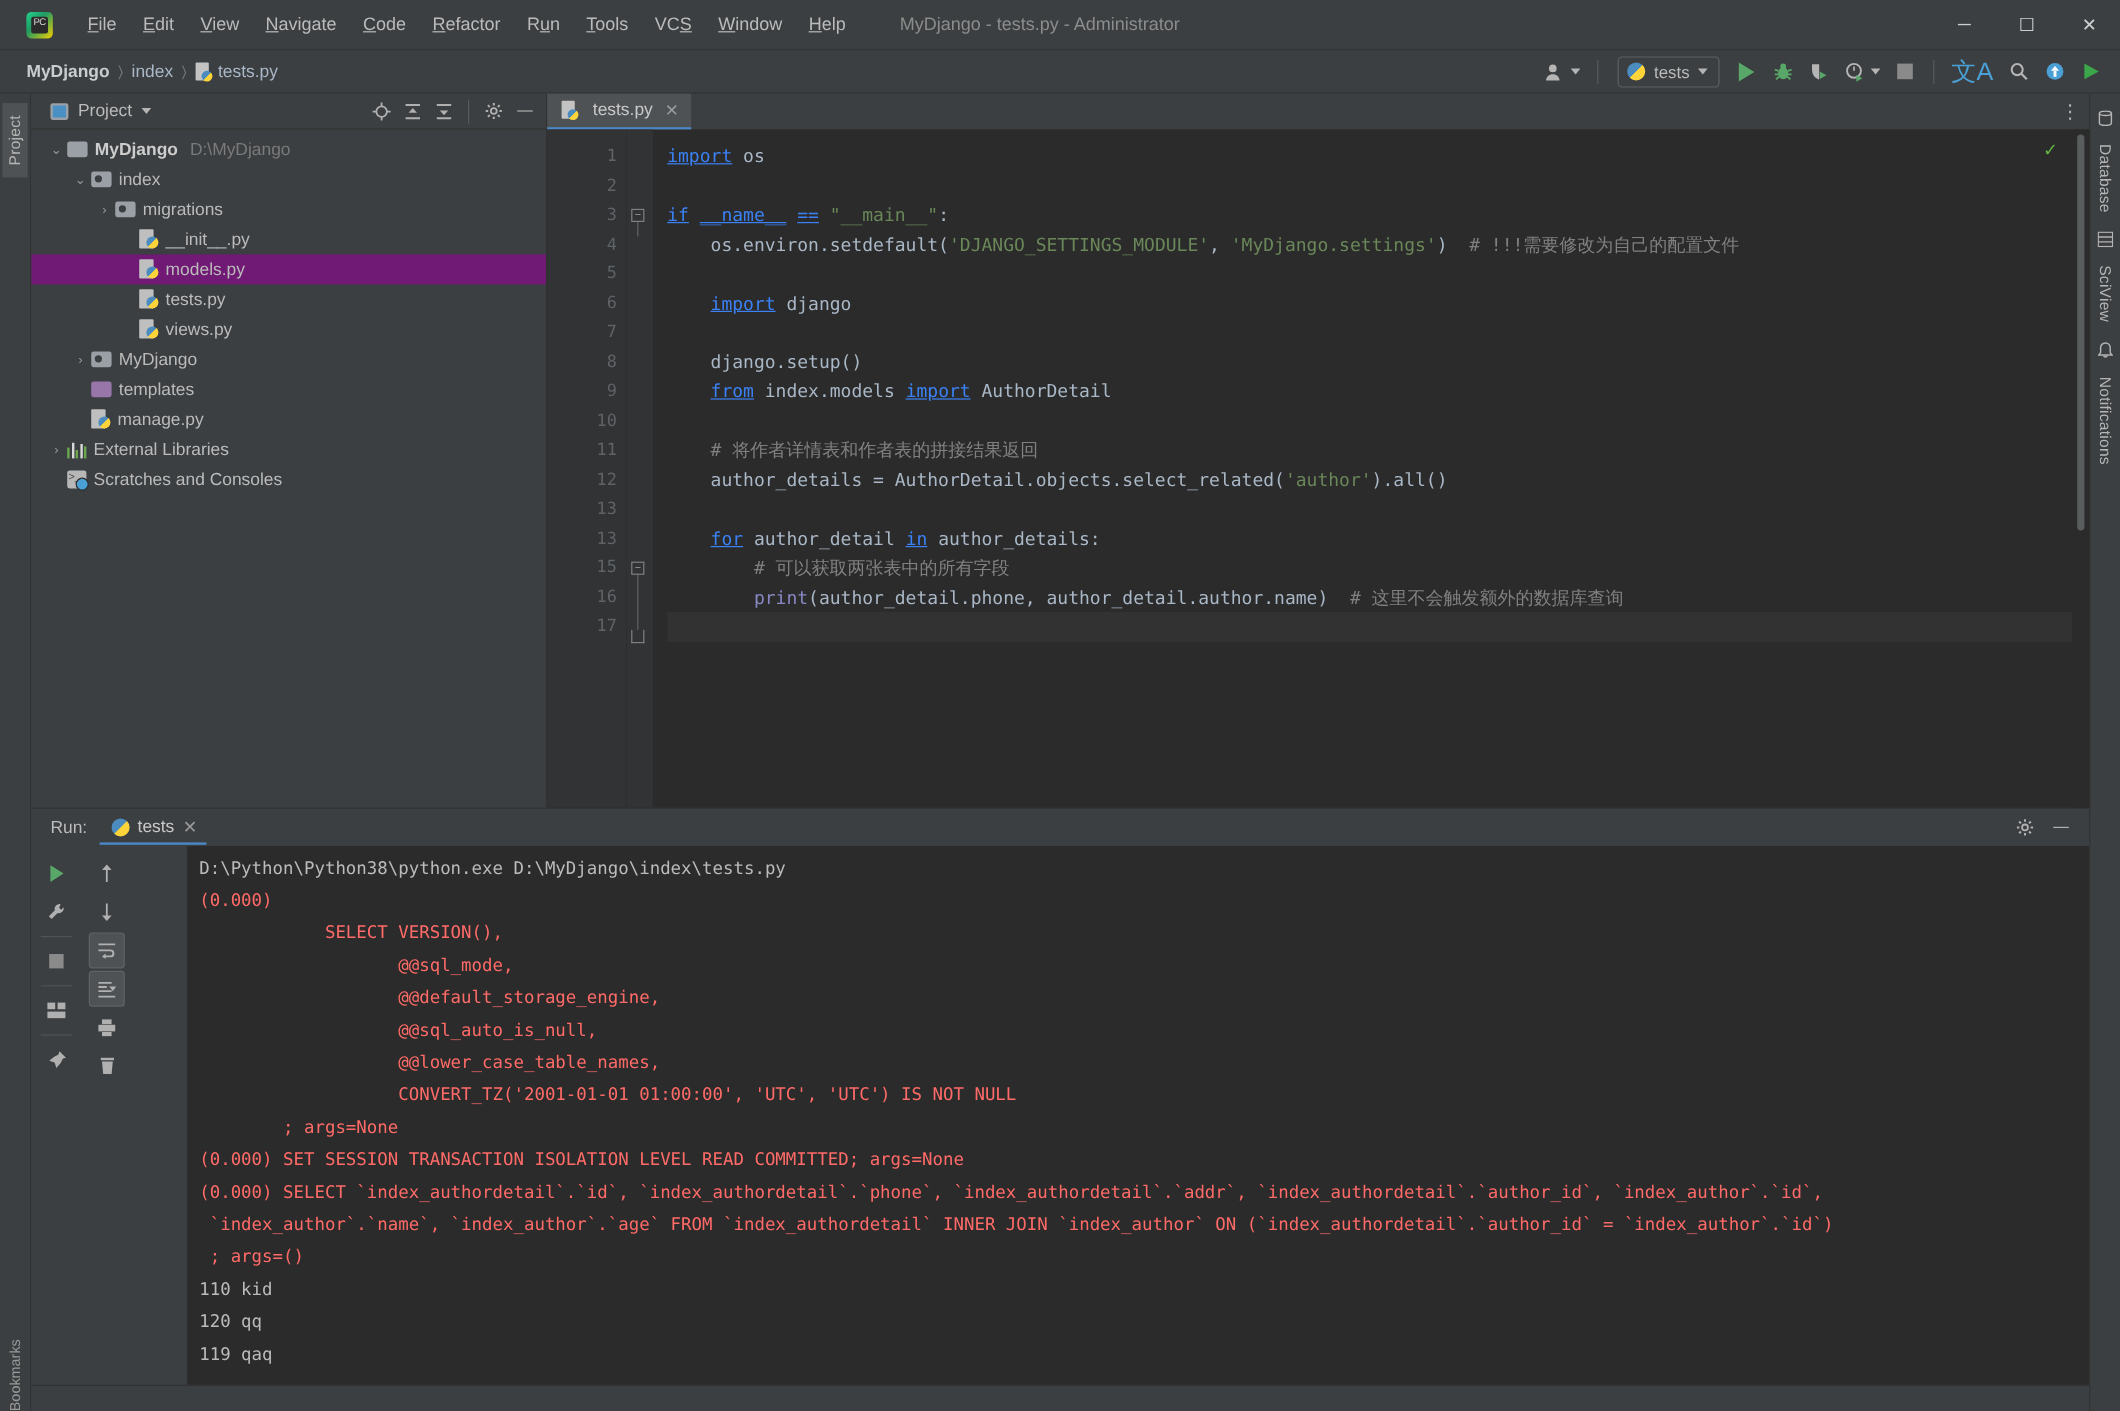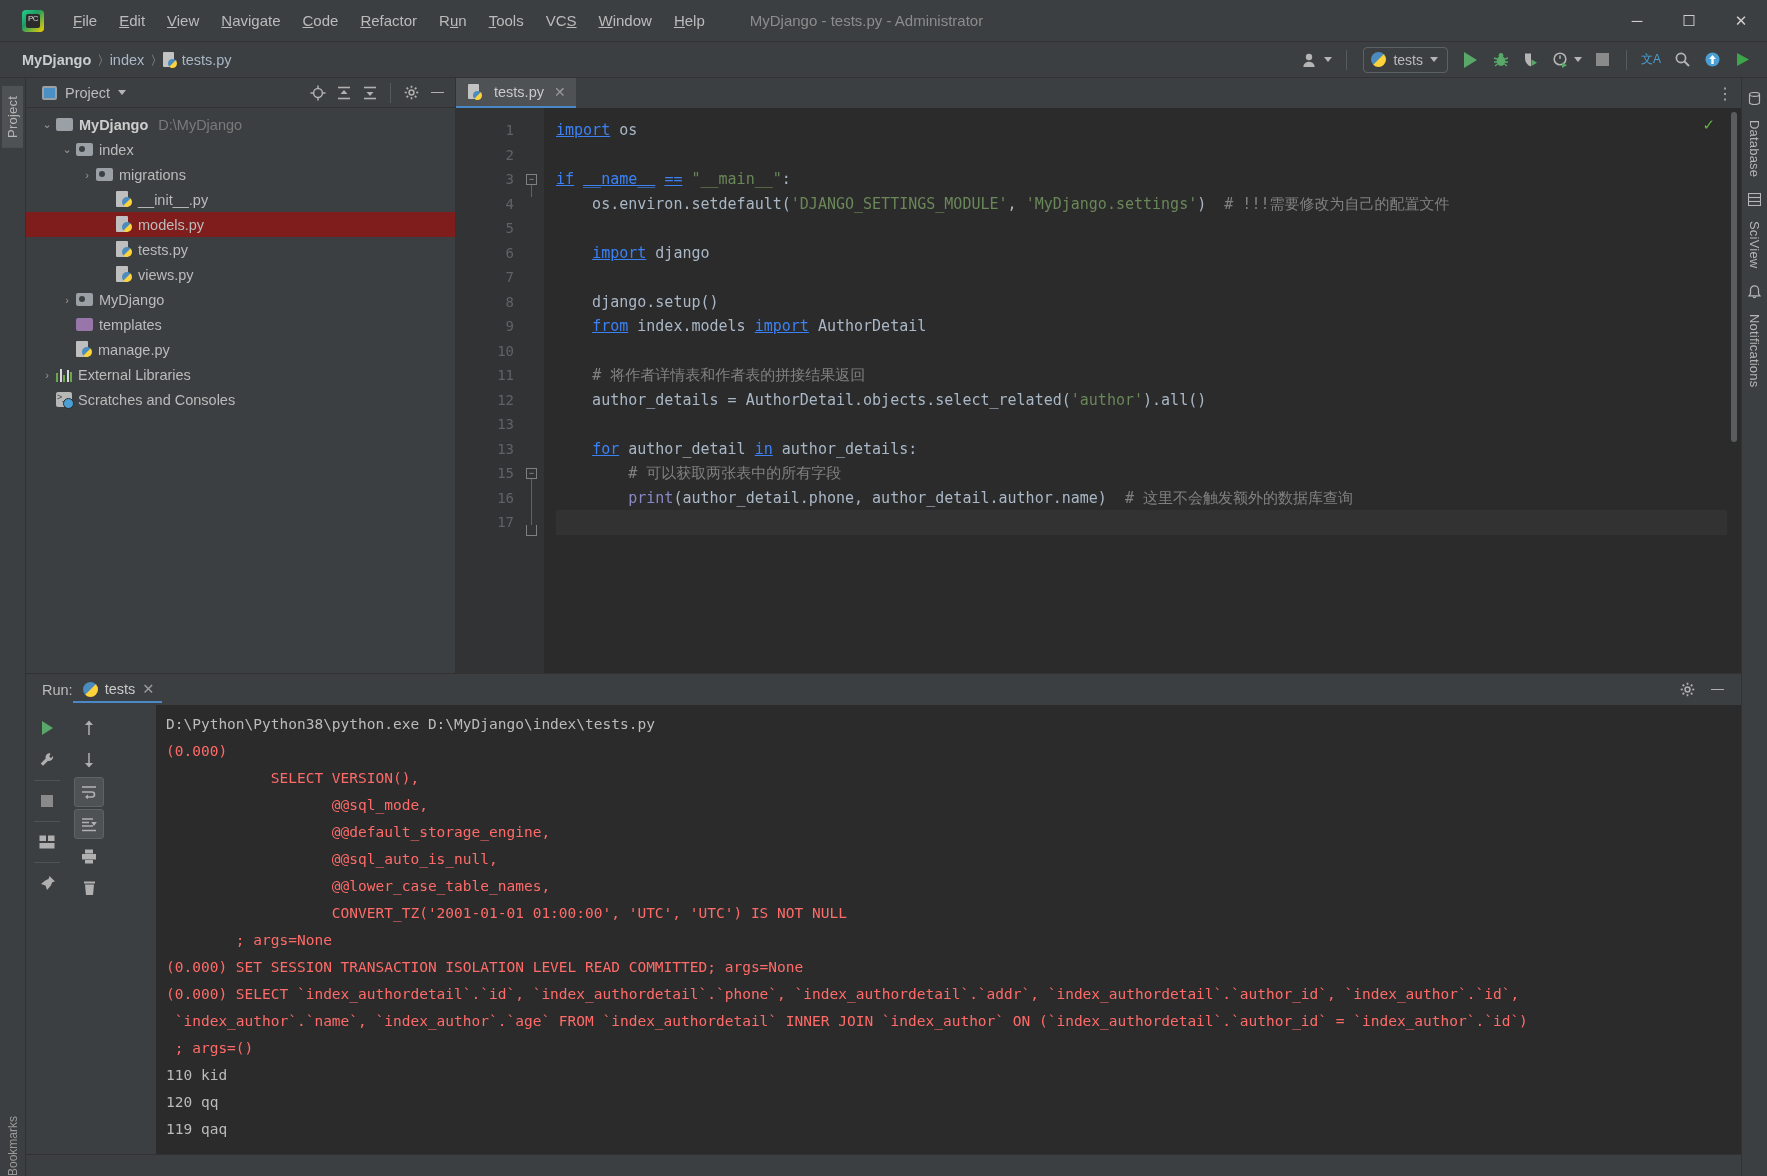--- a/index.html
+++ b/index.html
@@ -149,21 +149,21 @@
   }
 
   .tree {
     flex: 1 1 auto; overflow: hidden; padding-top: 4px;
     font-size: 14.5px; color: #bbbbbb;
   }
   .trow {
     height: 25px; display: flex; align-items: center; white-space: nowrap;
     padding-right: 6px;
   }
-  .trow.selected { background: #7f1d1d; }
+  .trow.selected { background: #701a75; }
   .arrow {
     width: 18px; text-align: center; color: #9a9a9a; font-size: 11px; flex: 0 0 18px;
   }
   .folder {
     width: 17px; height: 13px; flex: 0 0 17px; margin-right: 6px; border-radius: 2px;
     background: #9aa0a6; position: relative;
   }
   .folder.mod::after {
     content:""; position:absolute; left:3px; top:3px; width:6px; height:6px;
     border-radius:50%; background:#3c3f41;
@@ -250,21 +250,21 @@
   .escroll {
     position:absolute; right: 4px; top: 4px; width: 6px; height: 330px;
     background:#5a5d5e; border-radius:3px;
   }
   .marker-col { width: 14px; flex: 0 0 14px; background:#2b2b2b; }
 
   
   .runpane { flex: 1 1 auto; display: flex; flex-direction: column; min-height: 0; background:#3c3f41; }
   .run-header {
     height: 32px; flex: 0 0 32px; display: flex; align-items: center;
-    padding-left: 16px; border-top: 1px solid #323232;
+    padding-left: 16px; gap: 10px; border-top: 1px solid #323232;
   }
   .run-label { font-size: 14.5px; color: #bbbbbb; }
   .run-tab {
     display:flex; align-items:center; gap:7px; padding: 5px 8px 4px 10px;
     border-bottom: 2px solid #4a88c7; font-size: 14.5px; color: #c9c9c9;
   }
   .run-header .right { margin-left:auto; display:flex; gap:6px; padding-right:12px; }
   .run-body { flex: 1 1 auto; display: flex; min-height: 0; gap: 46px; }
   .run-gutter {
     width: 84px; flex: 0 0 84px; display: flex; background:#3c3f41;
@@ -380,21 +380,21 @@
           <line x1="8" y1="8" x2="8" y2="4.5" stroke="#b5b5b5" stroke-width="1.4"></line>
           <path d="M10 11.5l5 2.8-5 2.8z" fill="#59a869"></path>
         </svg>
         <span class="caret" style="margin-left:4px"></span>
       </div>
       <div class="tbtn">
         <span style="width:13px;height:13px;background:#8a8a8a;display:block"></span>
       </div>
       <div class="divider-v"></div>
       <div class="tbtn">
-        <span style="color:#4a9fd4;font-size:12px">文A</span>
+        <span style="color:#4a9fd4;font-size:21px">文A</span>
       </div>
       <div class="tbtn">
         <svg width="17" height="17" viewBox="0 0 17 17">
           <circle cx="7" cy="7" r="4.6" fill="none" stroke="#b5b5b5" stroke-width="1.7"></circle>
           <line x1="10.5" y1="10.5" x2="15" y2="15" stroke="#b5b5b5" stroke-width="1.9"></line>
         </svg>
       </div>
       <div class="tbtn">
         <svg width="17" height="17" viewBox="0 0 17 17">
           <circle cx="8.5" cy="8.5" r="7" fill="#4a9fd4"></circle>

